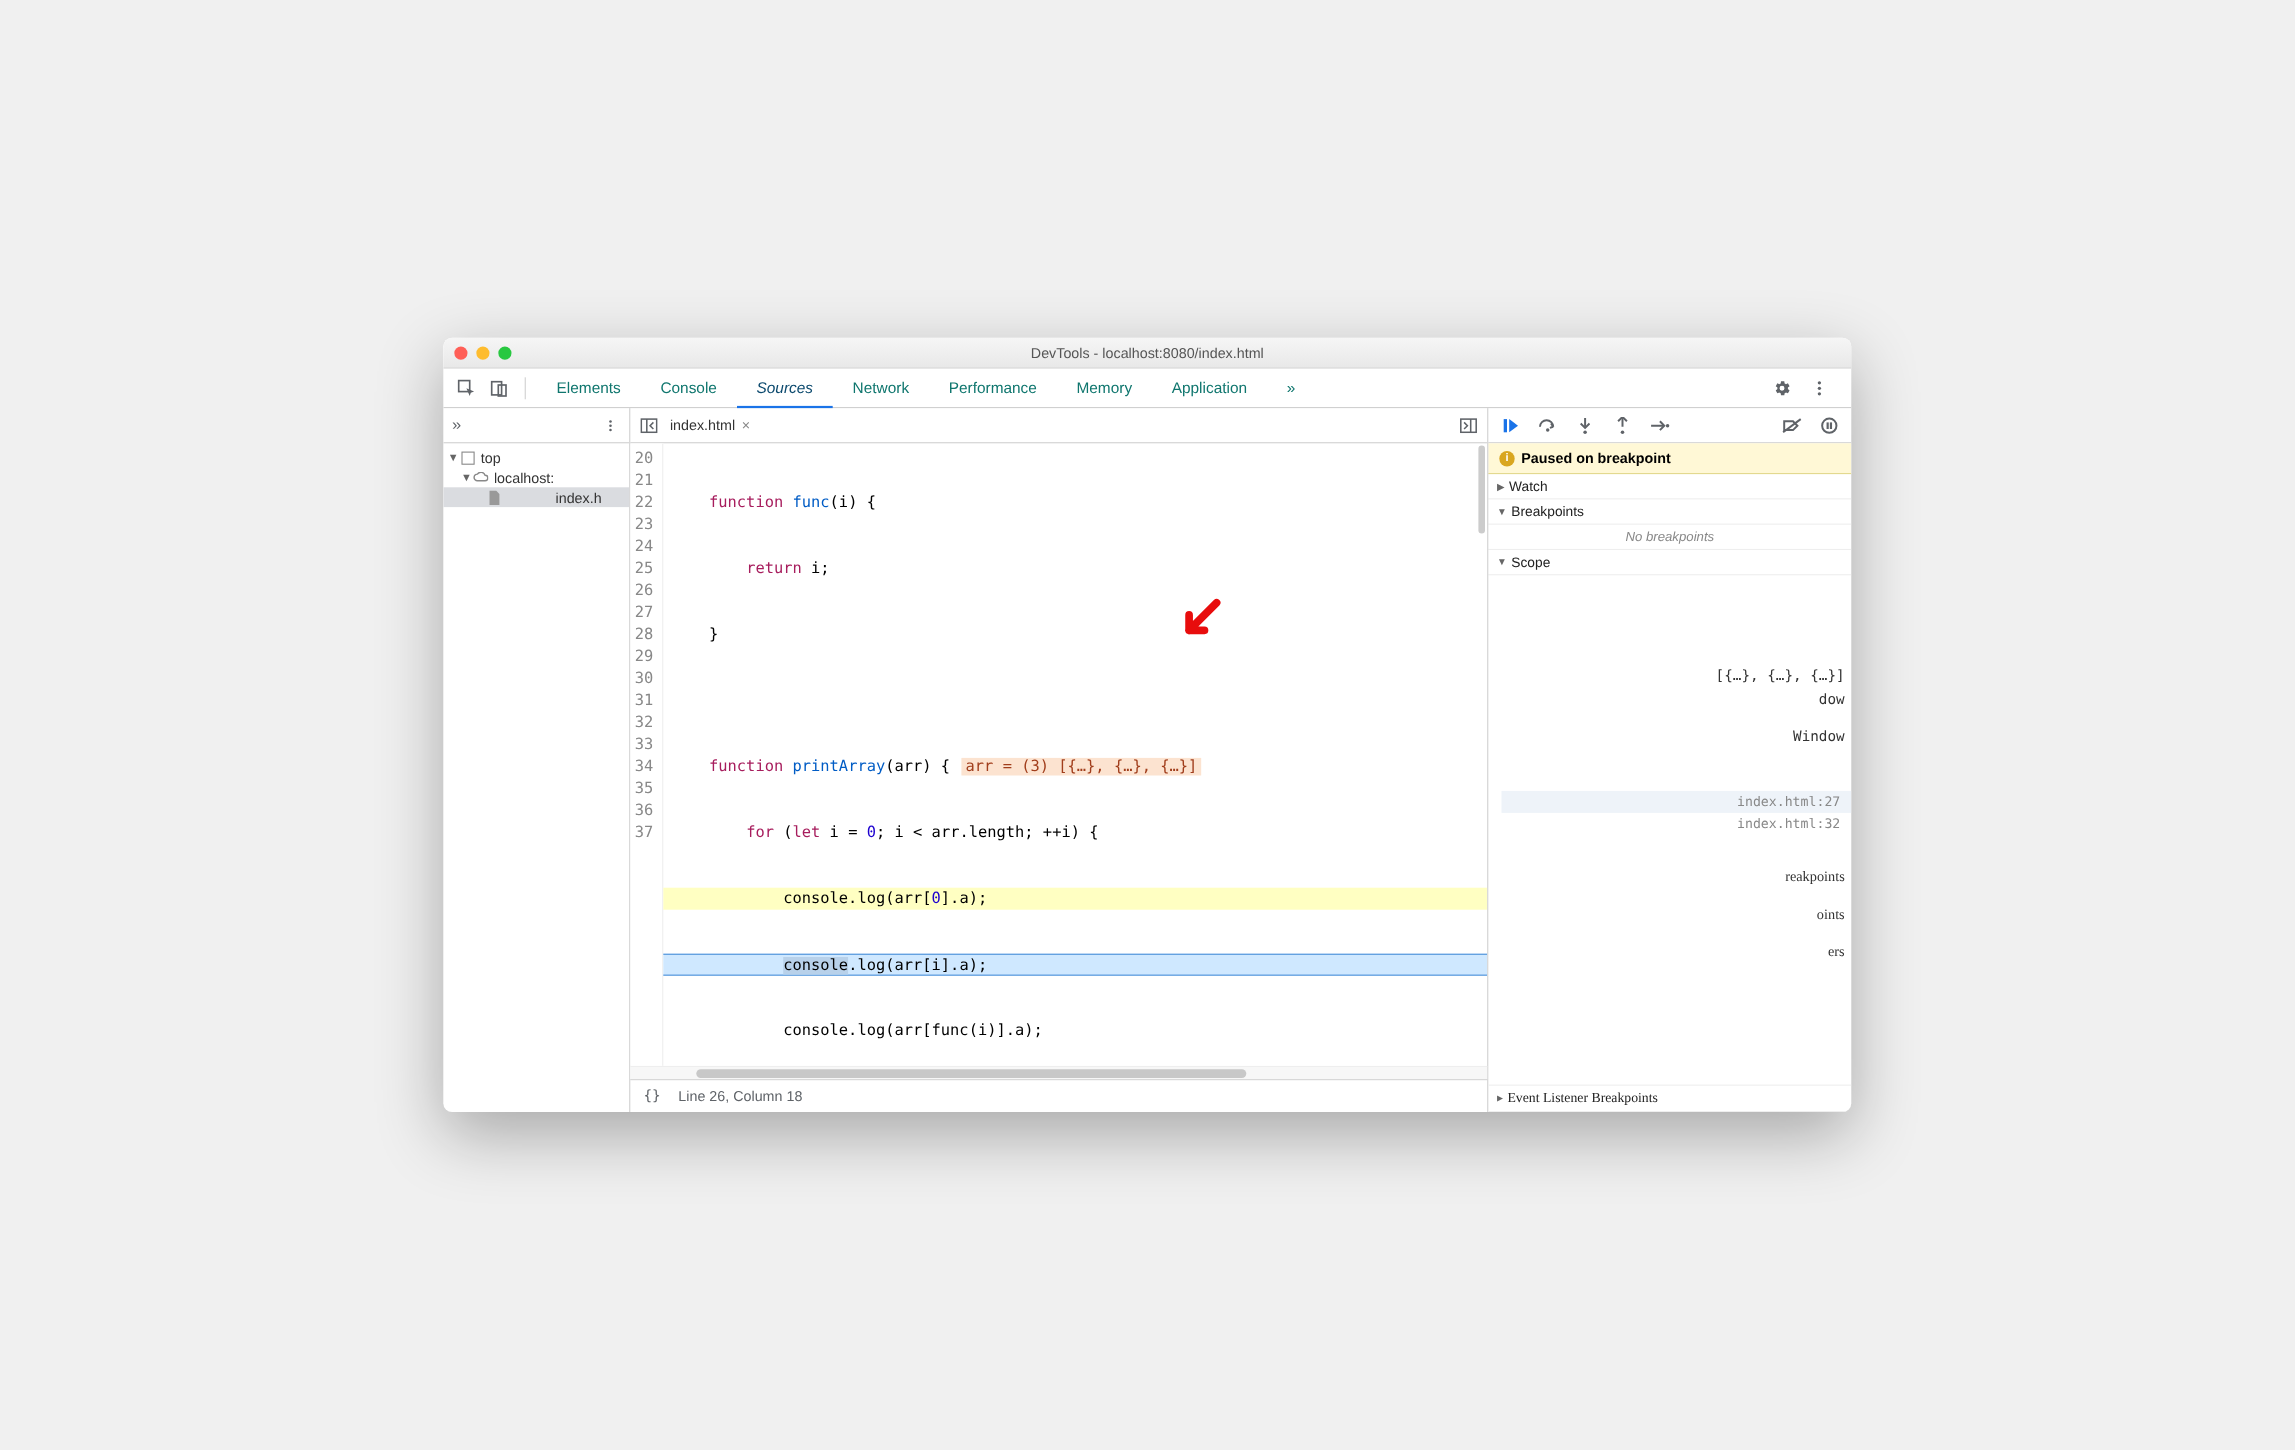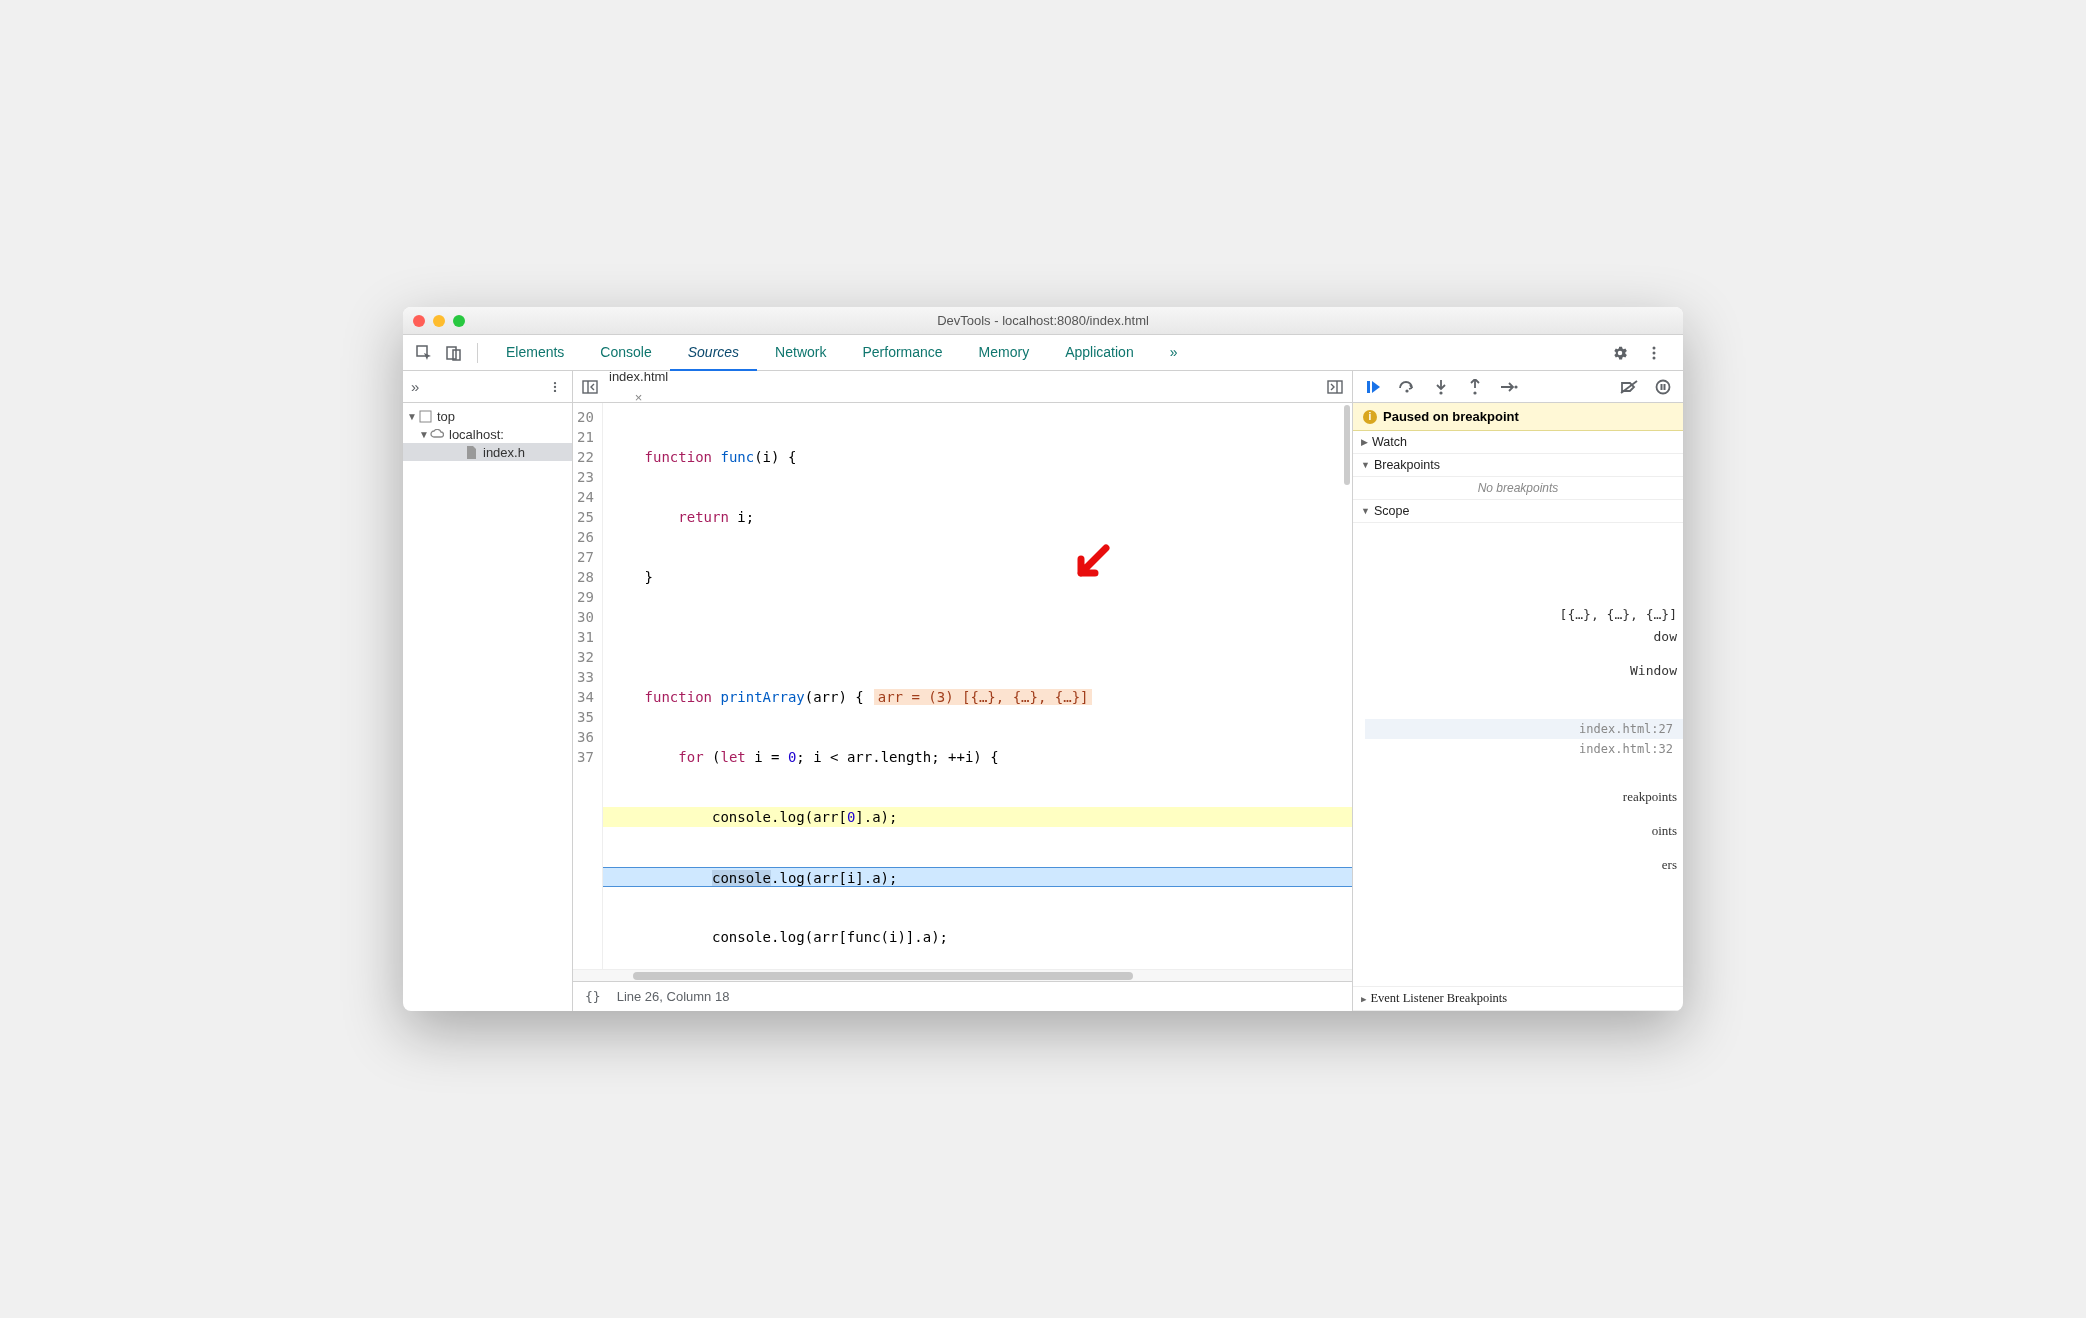--- a/index.html
+++ b/index.html
@@ -90,42 +90,41 @@
   padding: 1px 4px;
   cursor: pointer;
   white-space: nowrap;
   overflow: hidden;
 }
 .tree-row .tri {
   width: 10px; font-size: 10px; color: #666;
 }
 .tree-row.selected { background: #dadce0; }
 .tree-indent-1 { padding-left: 16px; }
-.tree-indent-2 { padding-left: 60px; }
+.tree-indent-2 { padding-left: 38px; gap: 44px; }
 .tree-icon { width: 16px; height: 16px; margin-right: 4px; display: inline-flex; align-items:center; justify-content:center; color: #888;}
 .col-editor {
   flex: 1;
   display: flex; flex-direction: column;
   min-width: 0;
   border-right: 1px solid #d0d0d0;
   position: relative;
 }
 .editor-tabs {
   height: 32px;
   border-bottom: 1px solid #d0d0d0;
   display: flex; align-items: center;
   padding: 0 6px;
   gap: 8px;
 }
 .ed-icon { width: 22px; height: 22px; display:flex; align-items:center; justify-content:center; color: #5f6368; cursor: pointer;}
 .file-tab {
   display: flex; align-items: center;
   font-size: 13px; color: #333;
   gap: 6px;
-  flex-direction: column;
 }
 .file-tab .x { color: #888; cursor: pointer; }
 .editor-tabs .spacer { flex: 1; }
 .code-area {
   flex: 1;
   display: flex;
   font-family: Menlo, Consolas, monospace;
   font-size: 14px;
   line-height: 20px;
   overflow: hidden;

